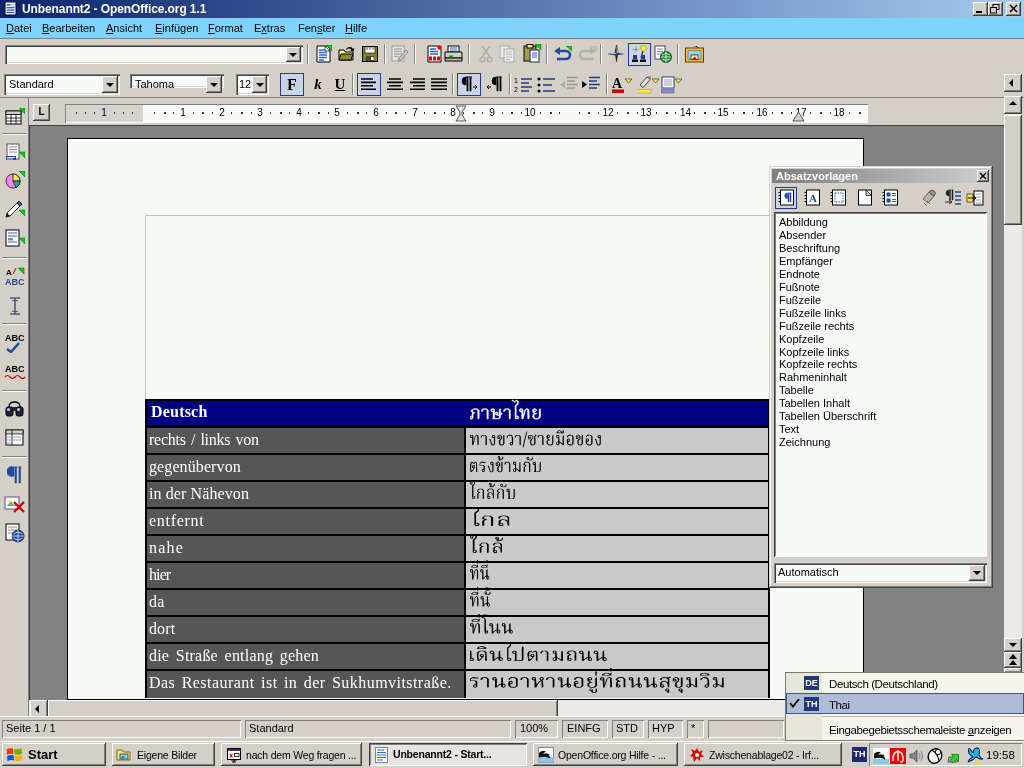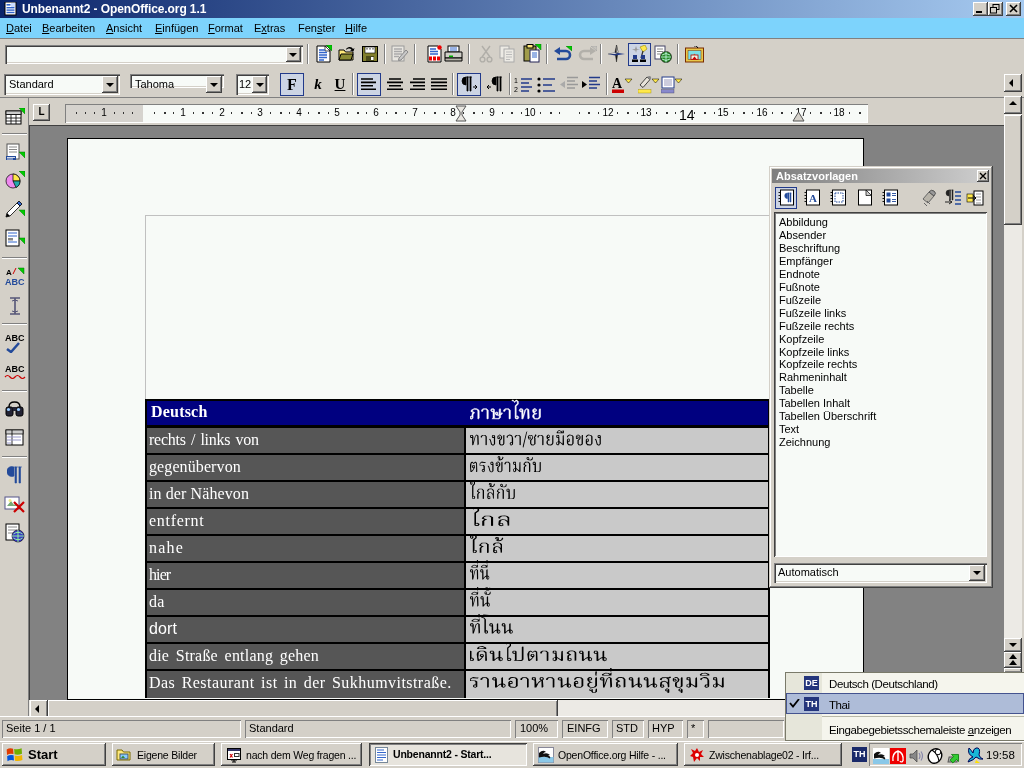--- a/index.html
+++ b/index.html
@@ -302,21 +302,21 @@
 <div class="ab" style="left:293px;top:107px;width:12px;text-align:center;font-size:10px;color:#000">4</div>
 <div class="ab" style="left:331px;top:107px;width:12px;text-align:center;font-size:10px;color:#000">5</div>
 <div class="ab" style="left:370px;top:107px;width:12px;text-align:center;font-size:10px;color:#000">6</div>
 <div class="ab" style="left:409px;top:107px;width:12px;text-align:center;font-size:10px;color:#000">7</div>
 <div class="ab" style="left:447px;top:107px;width:12px;text-align:center;font-size:10px;color:#000">8</div>
 <div class="ab" style="left:486px;top:107px;width:12px;text-align:center;font-size:10px;color:#000">9</div>
 <div class="ab" style="left:524px;top:107px;width:12px;text-align:center;font-size:10px;color:#000">10</div>
 <div class="ab" style="left:563px;top:125px;width:12px;text-align:right;font-size:16px;color:#000">11</div>
 <div class="ab" style="left:602px;top:107px;width:12px;text-align:center;font-size:10px;color:#000">12</div>
 <div class="ab" style="left:640px;top:107px;width:12px;text-align:center;font-size:10px;color:#000">13</div>
-<div class="ab" style="left:679px;top:107px;width:12px;text-align:right;font-size:14px;color:#000">14</div>
+<div class="ab" style="left:679px;top:107px;width:12px;text-align:right;font-size:10px;color:#000">14</div>
 <div class="ab" style="left:717px;top:107px;width:12px;text-align:center;font-size:10px;color:#000">15</div>
 <div class="ab" style="left:756px;top:107px;width:12px;text-align:center;font-size:10px;color:#000">16</div>
 <div class="ab" style="left:795px;top:107px;width:12px;text-align:center;font-size:10px;color:#000">17</div>
 <div class="ab" style="left:833px;top:107px;width:12px;text-align:center;font-size:10px;color:#000">18</div>
 <div class="ab" style="left:98px;top:107px;width:12px;text-align:center;font-size:10px;color:#000">1</div>
 <div class="ab" style="left:154.1px;top:112px;width:1px;height:2px;background:#333"></div>
 <div class="ab" style="left:163.7px;top:112px;width:2px;height:2px;background:#333"></div>
 <div class="ab" style="left:173.4px;top:112px;width:1px;height:2px;background:#333"></div>
 <div class="ab" style="left:192.7px;top:112px;width:1px;height:2px;background:#333"></div>
 <div class="ab" style="left:202.3px;top:112px;width:2px;height:2px;background:#333"></div>
@@ -505,21 +505,21 @@
 <div class="ab" style="left:466px;top:536px;width:302px;height:25px;background:#c9c9c9"></div>
 <div class="ab" style="left:149px;top:539px;font-family:'Liberation Serif',serif;font-size:16px;color:#fff;letter-spacing:1.2px;word-spacing:0px;white-space:nowrap">nahe</div>
 <div class="ab" style="left:147px;top:563px;width:317px;height:25px;background:#565656"></div>
 <div class="ab" style="left:466px;top:563px;width:302px;height:25px;background:#c9c9c9"></div>
 <div class="ab" style="left:149px;top:566px;font-family:'Liberation Serif',serif;font-size:16px;color:#fff;letter-spacing:-0.9px;word-spacing:0px;white-space:nowrap">hier</div>
 <div class="ab" style="left:147px;top:590px;width:317px;height:25px;background:#565656"></div>
 <div class="ab" style="left:466px;top:590px;width:302px;height:25px;background:#c9c9c9"></div>
 <div class="ab" style="left:149px;top:593px;font-family:'Liberation Serif',serif;font-size:16px;color:#fff;letter-spacing:0.3px;word-spacing:0px;white-space:nowrap">da</div>
 <div class="ab" style="left:147px;top:617px;width:317px;height:25px;background:#565656"></div>
 <div class="ab" style="left:466px;top:617px;width:302px;height:25px;background:#c9c9c9"></div>
-<div class="ab" style="left:149px;top:620px;font-family:Liberation Sans, sans-serif;font-size:16px;color:#fff;letter-spacing:0.1px;word-spacing:0px;white-space:nowrap">dort</div>
+<div class="ab" style="left:149px;top:620px;font-family:Liberation Serif, serif;font-size:16px;color:#fff;letter-spacing:0.1px;word-spacing:0px;white-space:nowrap">dort</div>
 <div class="ab" style="left:147px;top:644px;width:317px;height:25px;background:#565656"></div>
 <div class="ab" style="left:466px;top:644px;width:302px;height:25px;background:#c9c9c9"></div>
 <div class="ab" style="left:149px;top:647px;font-family:'Liberation Serif',serif;font-size:16px;color:#fff;letter-spacing:0.2px;word-spacing:2.5px;white-space:nowrap">die Straße entlang gehen</div>
 <div class="ab" style="left:147px;top:671px;width:317px;height:27px;background:#565656"></div>
 <div class="ab" style="left:466px;top:671px;width:302px;height:27px;background:#c9c9c9"></div>
 <div class="ab" style="left:149px;top:674px;font-family:'Liberation Serif',serif;font-size:16px;color:#fff;letter-spacing:0.45px;word-spacing:2.0px;white-space:nowrap">Das Restaurant ist in der Sukhumvitstraße.</div>
 <svg class="ab" style="left:470px;top:398.9px" width="73" height="21" viewBox="0 -20.1 73 21">
       <path d="M47.9,-0.1 46.0,-0.1 45.1,-0.9 45.1,-13.4 47.3,-15.5 47.3,-17.2 46.8,-18.0 46.0,-18.0 44.6,-16.5 43.5,-18.0 41.9,-18.4 42.1,-19.1 43.1,-19.1 44.6,-17.7 46.0,-19.1 46.8,-19.1 48.4,-17.5 48.4,-15.2 46.2,-12.8 46.2,-3.2 47.1,-3.4 48.4,-2.6 48.8,-1.5 47.9,-0.1ZM1.5,0.1 0.2,-0.3 -0.2,-2.3 2.0,-3.5 2.0,-5.5 3.1,-6.4 0.9,-7.6 1.3,-9.0 4.4,-10.7 6.9,-10.4 8.9,-9.0 9.2,-8.2 9.2,-0.9 8.3,-0.1 7.8,-0.3 7.8,-8.2 6.9,-9.5 4.0,-9.8 3.1,-9.3 2.4,-7.9 4.5,-6.7 4.5,-6.1 3.1,-4.7 3.1,-0.9 1.5,0.1ZM17.8,-0.1 16.9,-0.3 16.9,-8.8 15.6,-9.8 14.1,-9.8 13.2,-9.3 12.7,-7.7 11.6,-7.7 11.4,-9.0 13.1,-10.4 16.7,-10.4 18.3,-8.8 18.3,-0.6 17.8,-0.1ZM39.9,-0.1 39.0,-0.3 39.0,-8.8 37.7,-9.8 36.3,-9.8 35.4,-9.3 35.0,-7.9 33.7,-7.7 33.5,-9.0 35.2,-10.4 38.8,-10.4 40.4,-8.8 40.4,-0.6 39.9,-0.1ZM58.4,-0.1 57.8,-0.3 57.5,-9.6 56.6,-9.8 55.7,-9.0 53.1,-0.3 51.8,-0.1 51.7,-7.3 50.0,-7.4 49.1,-8.8 50.0,-10.4 52.2,-10.4 53.1,-9.0 52.9,-2.8 54.9,-9.3 56.9,-10.7 58.9,-9.6 59.3,-1.2 58.4,-0.1ZM67.4,0.1 64.5,-0.1 62.9,-1.5 62.5,-2.6 62.9,-4.4 64.4,-5.5 62.9,-6.7 62.5,-9.0 63.8,-10.4 64.9,-10.7 66.5,-9.6 66.5,-8.2 65.6,-7.4 64.0,-7.3 65.6,-5.7 66.9,-5.5 66.7,-5.1 64.9,-4.8 64.0,-3.5 64.4,-1.5 65.3,-0.7 67.8,-0.7 69.1,-2.0 69.1,-9.6 70.0,-10.4 70.5,-10.2 70.5,-2.0 69.2,-0.4 67.4,0.1ZM29.0,-0.1 21.9,-0.3 23.0,-1.2 23.0,-7.3 21.8,-7.4 20.8,-8.2 20.8,-9.6 21.8,-10.4 23.6,-10.4 24.5,-9.6 24.7,-0.7 28.3,-0.7 29.2,-1.5 29.2,-3.5 26.5,-3.9 25.2,-5.0 25.2,-6.4 26.5,-7.2 27.6,-6.9 28.1,-6.4 27.7,-4.4 29.0,-4.2 29.2,-9.6 29.7,-10.4 30.6,-10.2 30.6,-5.0 31.9,-6.6 32.4,-5.3 30.6,-3.8 30.6,-1.5 29.0,-0.1ZM23.4,-8.2 23.4,-9.3 22.1,-9.8 21.6,-8.5 22.1,-8.0 23.4,-8.2ZM51.7,-8.2 52.0,-9.3 50.8,-9.8 50.2,-8.2 51.7,-8.2ZM65.4,-8.2 65.8,-9.0 65.3,-9.8 64.5,-9.8 64.0,-8.2 65.4,-8.2ZM27.0,-5.0 27.4,-6.1 26.5,-6.6 25.9,-5.3 27.0,-5.0ZM2.0,-0.9 2.4,-2.0 1.1,-2.5 0.5,-1.2 2.0,-0.9ZM47.3,-0.9 47.7,-2.0 46.4,-2.5 45.9,-1.2 47.3,-0.9Z" fill="#fff" stroke="#fff" stroke-width="0.5" fill-rule="evenodd"></path>
     </svg>
 <svg class="ab" style="left:470px;top:428.7px" width="133" height="20" viewBox="0 -16.3 133 20">

